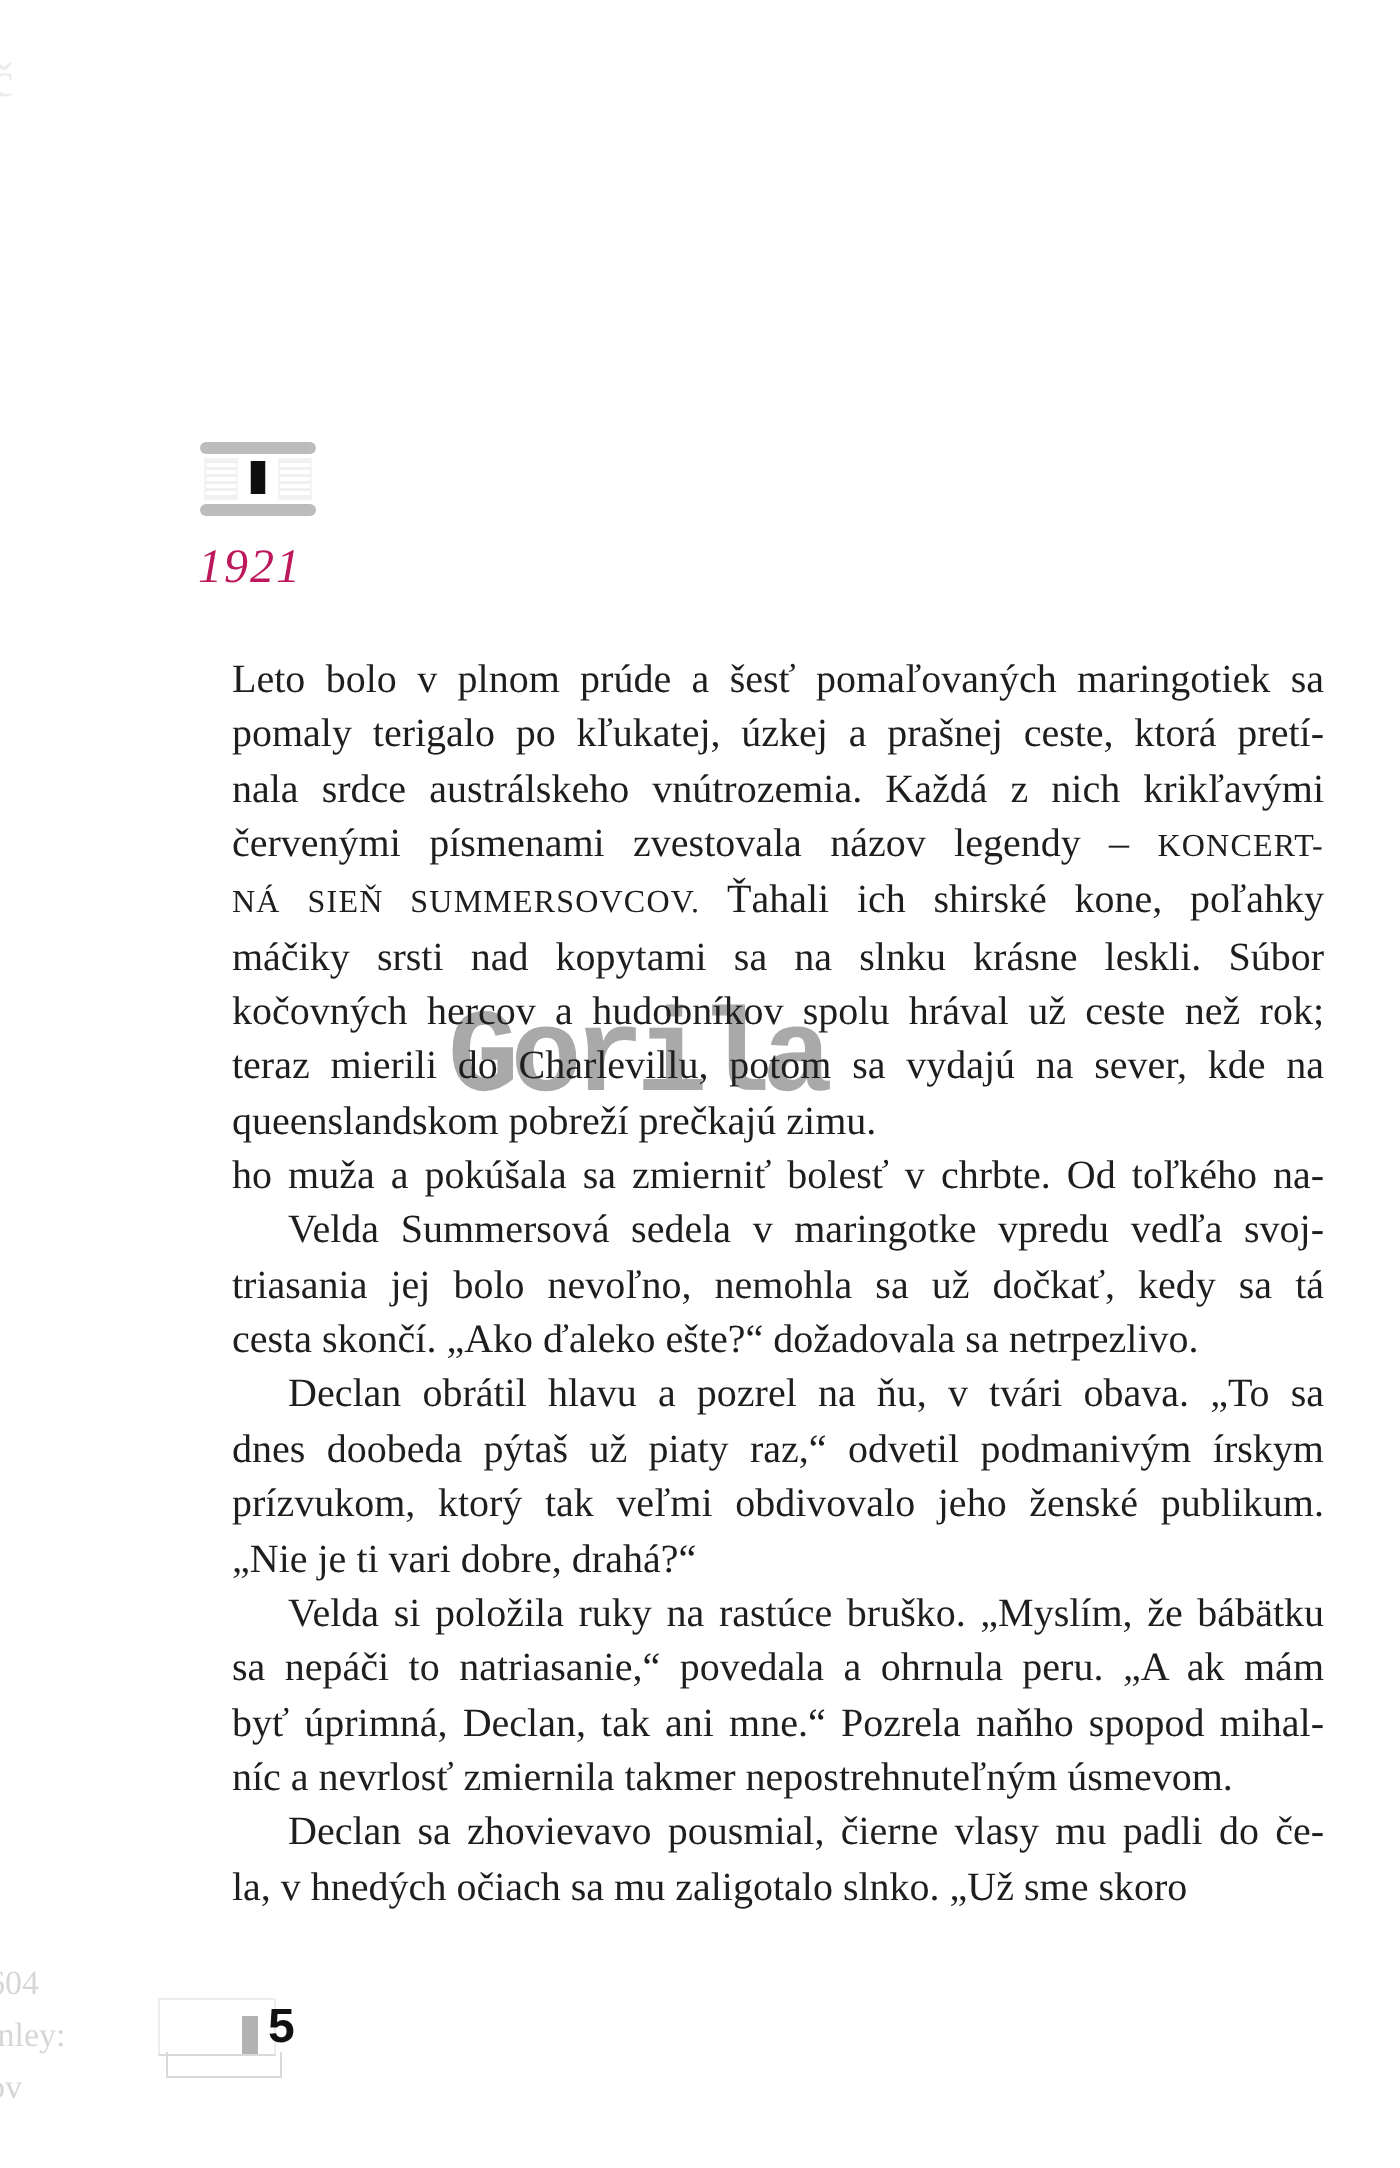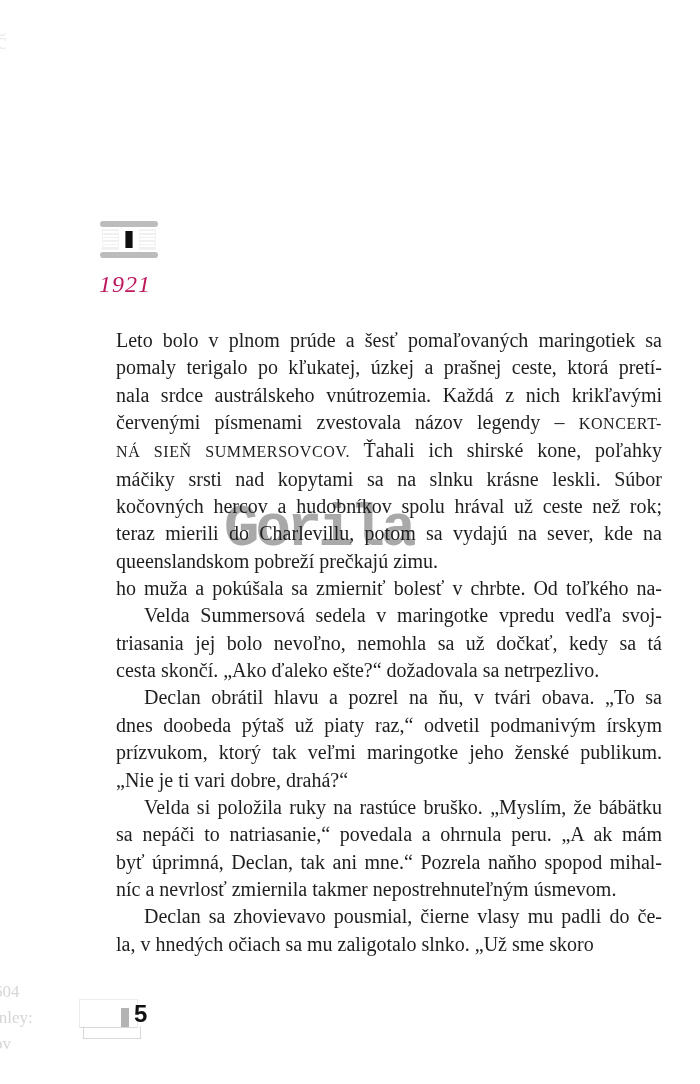--- a/index.html
+++ b/index.html
@@ -107,21 +107,21 @@
       <div class="line">máčiky srsti nad kopytami sa na slnku krásne leskli. Súbor</div>
       <div class="line">kočovných hercov a hudobníkov spolu hrával už ceste než rok;</div>
       <div class="line">teraz mierili do Charlevillu, potom sa vydajú na sever, kde na</div>
       <div class="line last">queenslandskom pobreží prečkajú zimu.</div>
       <div class="line">ho muža a pokúšala sa zmierniť bolesť v chrbte. Od toľkého na-</div>
       <div class="line indent">Velda Summersová sedela v maringotke vpredu vedľa svoj-</div>
       <div class="line">triasania jej bolo nevoľno, nemohla sa už dočkať, kedy sa tá</div>
       <div class="line last">cesta skončí. „Ako ďaleko ešte?“ dožadovala sa netrpezlivo.</div>
       <div class="line indent">Declan obrátil hlavu a pozrel na ňu, v tvári obava. „To sa</div>
       <div class="line">dnes doobeda pýtaš už piaty raz,“ odvetil podmanivým írskym</div>
-      <div class="line">prízvukom, ktorý tak veľmi maringotke jeho ženské publikum.</div>
+      <div class="line">prízvukom, ktorý tak veľmi obdivovalo jeho ženské publikum.</div>
       <div class="line last">„Nie je ti vari dobre, drahá?“</div>
       <div class="line indent">Velda si položila ruky na rastúce bruško. „Myslím, že bábätku</div>
       <div class="line">sa nepáči to natriasanie,“ povedala a ohrnula peru. „A ak mám</div>
       <div class="line">byť úprimná, Declan, tak ani mne.“ Pozrela naňho spopod mihal-</div>
       <div class="line last">níc a nevrlosť zmiernila takmer nepostrehnuteľným úsmevom.</div>
       <div class="line indent">Declan sa zhovievavo pousmial, čierne vlasy mu padli do če-</div>
       <div class="line last">la, v hnedých očiach sa mu zaligotalo slnko. „Už sme skoro</div>
     </div>
 
   <div id="footer-box1"></div>

